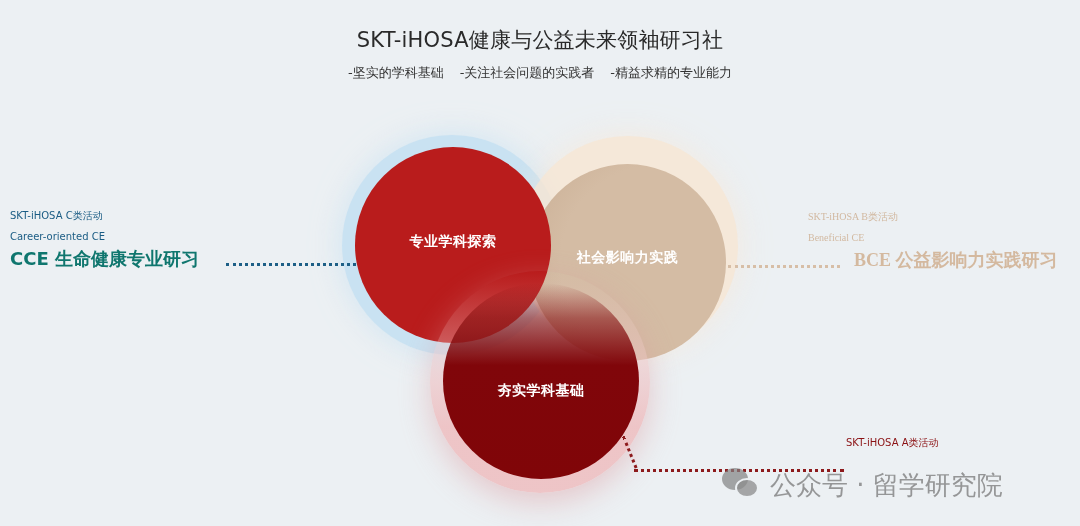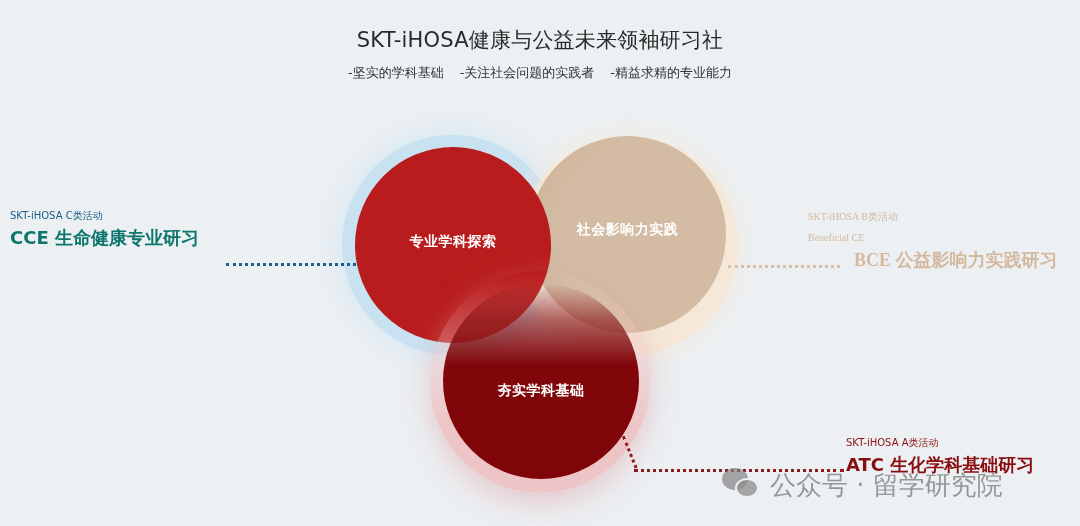--- a/index.html
+++ b/index.html
@@ -44,21 +44,21 @@
       border-radius: 50%;
       background: linear-gradient(to bottom, rgba(238,192,194,0) 0%, rgba(238,192,194,0.35) 30%, rgba(238,192,194,0.9) 70%);
       box-shadow: 0 10px 30px rgba(220,150,155,0.45);
     }
 
     .c-blue {
       left: 355px; top: 147px; width: 196px; height: 196px;
       background: #b91c1c; z-index: 3;
     }
     .c-tan {
-      left: 529px; top: 136px; width: 197px; height: 197px;
+      left: 529px; top: 164px; width: 197px; height: 197px;
       background: radial-gradient(circle at 65% 50%, #d4bca4 0%, #d4bca4 60%, #c9ae94 100%);
       z-index: 2;
       text-align: right;
     }
     .c-red {
       left: 443px; top: 283px; width: 196px; height: 196px;
       background: linear-gradient(to bottom, rgba(125,0,0,0) 0%, rgba(125,5,5,0.55) 18%, #80060a 42%, #800508 100%);
       z-index: 4;
     }
     .circle-label {
@@ -134,32 +134,32 @@
     <span class="circle-label">夯实学科基础</span>
   </div>
 
   <div class="dots dots-blue"></div>
   <div class="dots dots-tan"></div>
   <div class="dots-red-d"></div>
   <div class="dots dots-red-h"></div>
 
   <div class="label-block lb-c">
     <div class="label-small">SKT-iHOSA C类活动</div>
+    <div class="label-small">Career-oriented CE</div>
     <div class="label-big">CCE 生命健康专业研习</div>
   </div>
 
   <div class="label-block lb-b">
     <div class="label-small">SKT-iHOSA B类活动</div>
     <div class="label-small">Beneficial CE</div>
     <div class="label-big">BCE 公益影响力实践研习</div>
   </div>
 
   <div class="label-block lb-a">
     <div class="label-small">SKT-iHOSA A类活动</div>
-    <div class="label-big">ATC 生化学科基础研习</div>
   </div>
 
   <div class="watermark">
     <span class="wechat-icon">
       <span class="b1"></span>
         <span class="b2"></span>
     </span>
     <span>公众号 · 留学研究院</span>
   </div>
 </div>

